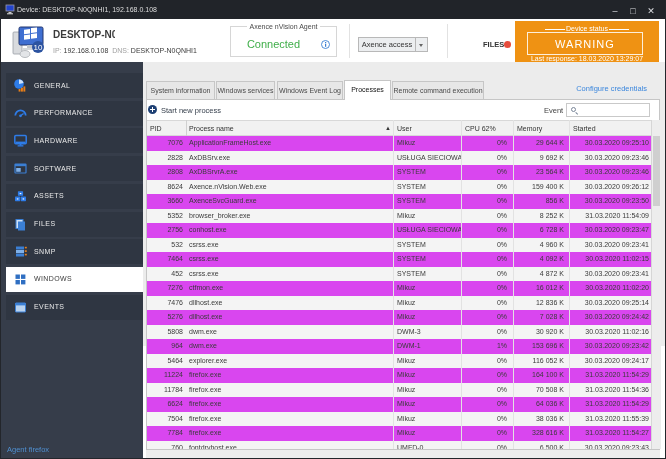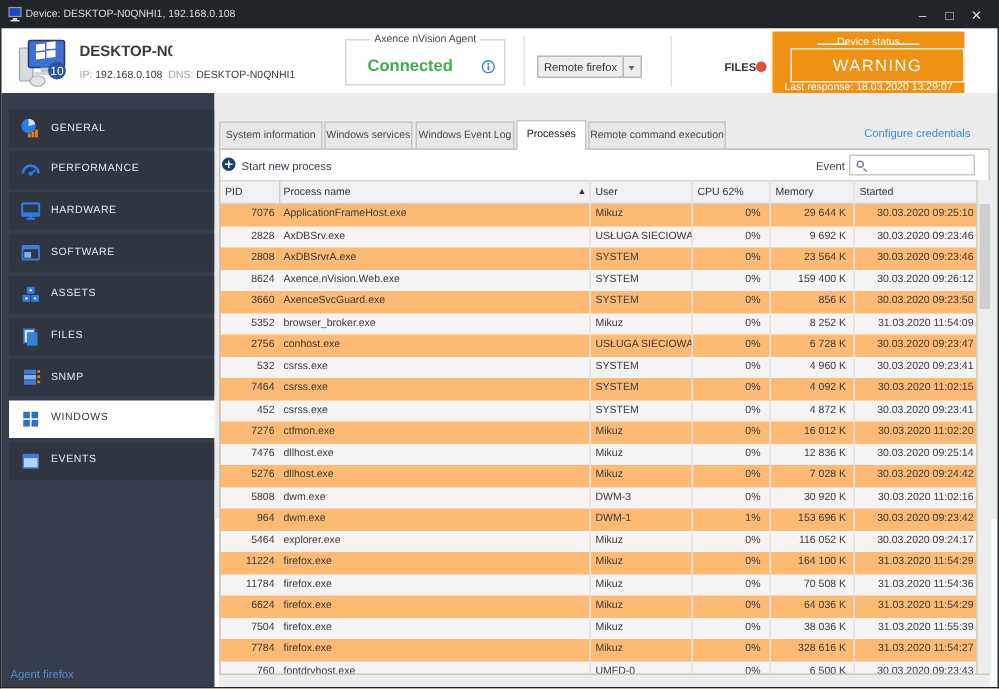--- a/index.html
+++ b/index.html
@@ -15,29 +15,29 @@
 
 
 #header { left:1px; top:19px; width:664px; height:43px; background:#fff; }
 .vsep { position:absolute; top:5px; width:1px; height:34px; background:#e2e2e2; }
 #devname { position:absolute; left:52px; top:10px; width:62px; height:13px; overflow:hidden; font-size:10px; font-weight:bold; color:#3a3a3a; white-space:nowrap; }
 #ipdns { position:absolute; left:52px; top:28px; font-size:7px; color:#3a3a3a; white-space:nowrap; }
 #ipdns .lb { color:#a0a0a0; }
 #agentbox { position:absolute; left:229px; top:7px; width:107px; height:31px; border:1px solid #d6d6d6; }
 #agentbox .legend { position:absolute; left:0; right:0; top:-4px; text-align:center; font-size:7px; color:#4a4a4a; }
 #agentbox .legend i { font-style:normal; background:#fff; padding:0 3px; }
-#agentbox .conn { position:absolute; left:0; right:20px; top:10.5px; text-align:center; font-size:11px; font-weight:bold; color:#3fae49; }
+#agentbox .conn { position:absolute; left:0; right:20px; top:10.5px; text-align:center; font-size:11px; font-weight:normal; color:#3fae49; }
 #remotebtn { position:absolute; left:357px; top:18px; width:58px; height:15px; background:#eceef0; border:1px solid #b8b8b8; font-size:7.5px; color:#333; text-align:center; line-height:13px; }
 #remotedrop { position:absolute; left:414px; top:18px; width:13px; height:15px; background:#eceef0; border:1px solid #b8b8b8; }
 #remotedrop:after { content:""; position:absolute; left:3px; top:5.5px; border:2.5px solid transparent; border-top:3.5px solid #666; }
 #http { position:absolute; left:482px; top:21px; font-size:7.5px; font-weight:bold; color:#333; }
 #httpdot { position:absolute; left:503px; top:21.5px; width:7px; height:7px; border-radius:50%; background:#e74c3c; }
 
 
-#warnbox { left:515px; top:21px; width:128px; height:41px; background:#ef9213; color:#fff; }
+#warnbox { left:515px; top:21px; width:144px; height:41px; background:#ef9213; color:#fff; }
 #warnbox .legend { position:absolute; left:0; right:0; top:4px; text-align:center; font-size:7px; }
 #warnbox .legend:before, #warnbox .legend:after { content:""; position:absolute; top:4px; width:20px; height:1px; background:#fff; }
 #warnbox .legend:before { left:30px; }
 #warnbox .legend:after { right:30px; }
 #warnbox .inner { position:absolute; left:12px; top:11px; width:116px; height:23px; border:1px solid rgba(255,255,255,.85); text-align:center; font-size:11px; line-height:22px; letter-spacing:1px; }
 #warnbox .last { position:absolute; left:0; right:0; bottom:0.5px; text-align:center; font-size:7px; color:#fff; }
 
 
 #sidebar { left:1px; top:62px; width:142px; height:396px; background:#363d4a; }
 .sbtn { position:absolute; left:5px; width:137px; height:25px; background:#2f3642; }
@@ -45,21 +45,21 @@
 .sbtn .lb { position:absolute; left:28px; top:8.5px; font-size:7px; letter-spacing:.4px; color:#e9e9e9; }
 .sbtn.sel { background:#fff; width:141px; }
 .sbtn.sel .lb { color:#3a3a3a; }
 #agentprofile { position:absolute; left:6px; bottom:4px; font-size:7.5px; color:#4f8fd0; }
 
 
 #content { left:143px; top:62px; width:522px; height:284px; background:#ececec; }
 #cfglink { position:absolute; right:18px; top:22px; font-size:7.5px; color:#3c87dd; }
 .tab { position:absolute; top:19px; height:18px; background:#e7e7e7; border:1px solid #c6c6c6; border-bottom:none; font-size:7px; color:#4a4a4a; text-align:center; line-height:17px; white-space:nowrap; overflow:hidden; }
 .tab.sel { top:17.5px; height:20px; background:#fff; color:#111; z-index:3; }
-#panel { position:absolute; left:3px; top:37px; width:514px; height:351px; background:#fdba74; border:1px solid #c6c6c6; }
+#panel { position:absolute; left:3px; top:37px; width:514px; height:351px; background:#d946ef; border:1px solid #c6c6c6; }
 #toolbar { position:absolute; left:0; top:0; width:100%; height:20px; background:#fff; }
 #plus { position:absolute; left:1px; top:5px; width:9px; height:9px; border-radius:50%; background:#1d3f73; }
 #plus:before { content:""; position:absolute; left:2px; top:4px; width:5px; height:1px; background:#fff; }
 #plus:after { content:""; position:absolute; left:4px; top:2px; width:1px; height:5px; background:#fff; }
 #startnew { position:absolute; left:14px; top:6px; font-size:7.5px; color:#37404d; }
 #filterlb { position:absolute; left:397px; top:6px; font-size:7.5px; color:#444; }
 #filterbox { position:absolute; left:419px; top:3px; width:84px; height:14px; background:#fff; border:1px solid #c9c9c9; }
 #mag { position:absolute; left:4px; top:3px; width:5px; height:5px; border:1px solid #7a8699; border-radius:50%; }
 #mag:after { content:""; position:absolute; left:4.4px; top:4.4px; width:3px; height:1px; background:#7a8699; transform:rotate(45deg); transform-origin:0 0; }
 
@@ -118,21 +118,21 @@
   <div id="agentbox">
     <div class="legend"><i>Axence nVision Agent</i></div>
     <div class="conn">Connected</div>
     <svg style="position:absolute;right:6px;top:12.5px" width="9" height="9" viewBox="0 0 9 9">
         <circle cx="4.5" cy="4.5" r="4" fill="none" stroke="#3b7fd4" stroke-width="0.9"></circle>
         <rect x="4" y="3.8" width="1.2" height="3" fill="#3b7fd4"></rect>
         <rect x="4" y="2" width="1.2" height="1.2" fill="#3b7fd4"></rect>
       </svg>
   </div>
   <div class="vsep" style="left:348px"></div>
-  <div id="remotebtn">Remote firefox</div>
+  <div id="remotebtn">Axence access</div>
   <div id="remotedrop"></div>
   <div class="vsep" style="left:446px"></div>
   <div id="http">FILES</div>
   <div id="httpdot"></div>
 </div>
 
 <div class="abs" id="warnbox">
   <div class="legend">Device status</div>
   <div class="inner">WARNING</div>
   <div class="last">Last response: 18.03.2020 13:29:07</div>

